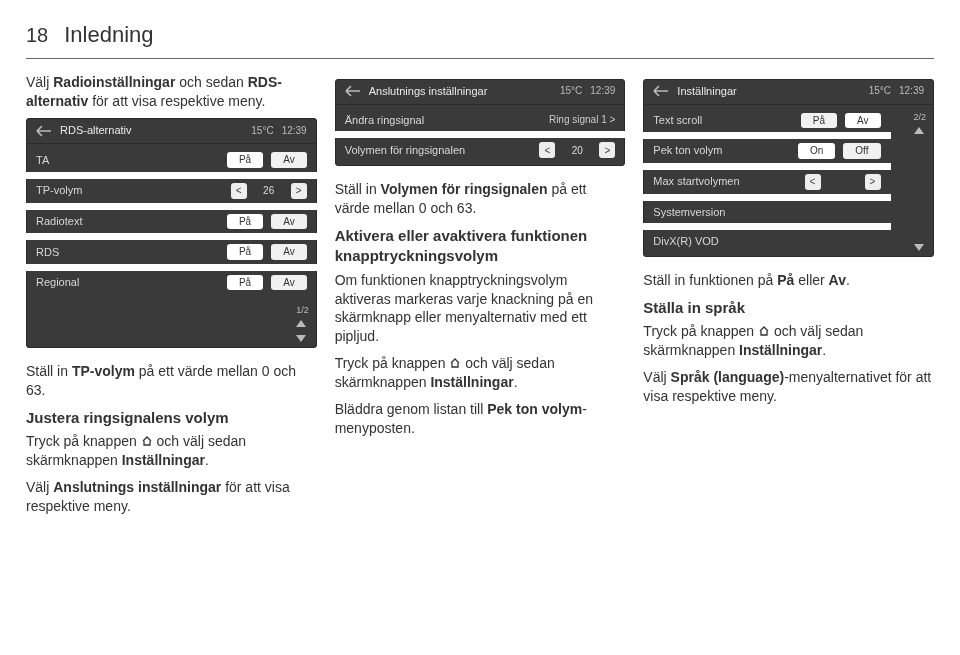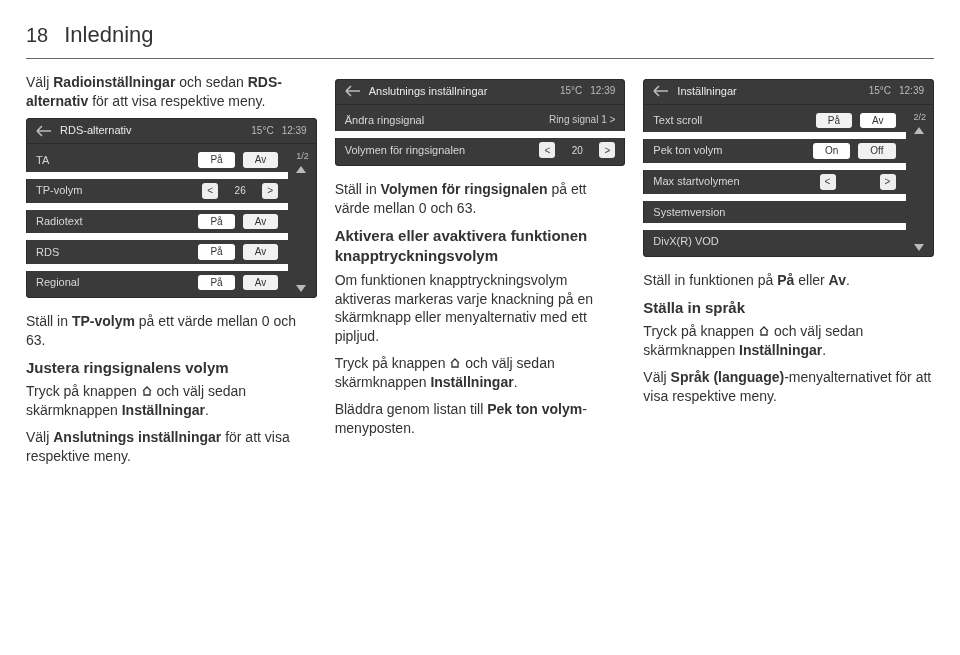--- a/index.html
+++ b/index.html
@@ -72,21 +72,21 @@
       <div class="ui-header">
         <span class="ui-back">
             <svg viewBox="0 0 16 12">
               <path d="M1 6h14M1 6l5-5M1 6l5 5" stroke="#bbb" stroke-width="1.6" fill="none"></path>
             </svg>
           </span>
         <span class="ui-title">RDS-alternativ</span>
         <span class="ui-temp">15°C</span>
         <span class="ui-time">12:39</span>
       </div>
-      <div style="display:flex;">
+      <div style="display:flex;flex-direction:column;">
         <div class="ui-rows" style="flex:1;">
           <div class="ui-row">
             <span class="ui-label">TA</span>
             <span class="pill sel">På</span>
             <span class="pill">Av</span>
           </div>
           <div class="ui-row">
             <span class="ui-label">TP-volym</span>
             <span class="chev">&lt;</span>
             <span class="val">26</span>
@@ -204,21 +204,21 @@
             <span class="val"></span>
             <span class="chev">&gt;</span>
           </div>
           <div class="ui-row">
             <span class="ui-label">Systemversion</span>
           </div>
           <div class="ui-row">
             <span class="ui-label">DivX(R) VOD</span>
           </div>
         </div>
-        <div class="side" style="padding:6px 8px;">
+        <div class="side" style="padding:6px 8px;margin-left:15px;">
           <span class="side-txt">2/2</span>
           <span class="tri up"></span>
           <div style="flex:1"></div>
           <span class="tri down"></span>
         </div>
       </div>
     </div>
 
     <p>
       <span>Ställ in funktionen på </span><span class="bold">På</span><span> eller </span><span class="bold">Av</span><span>.</span>

